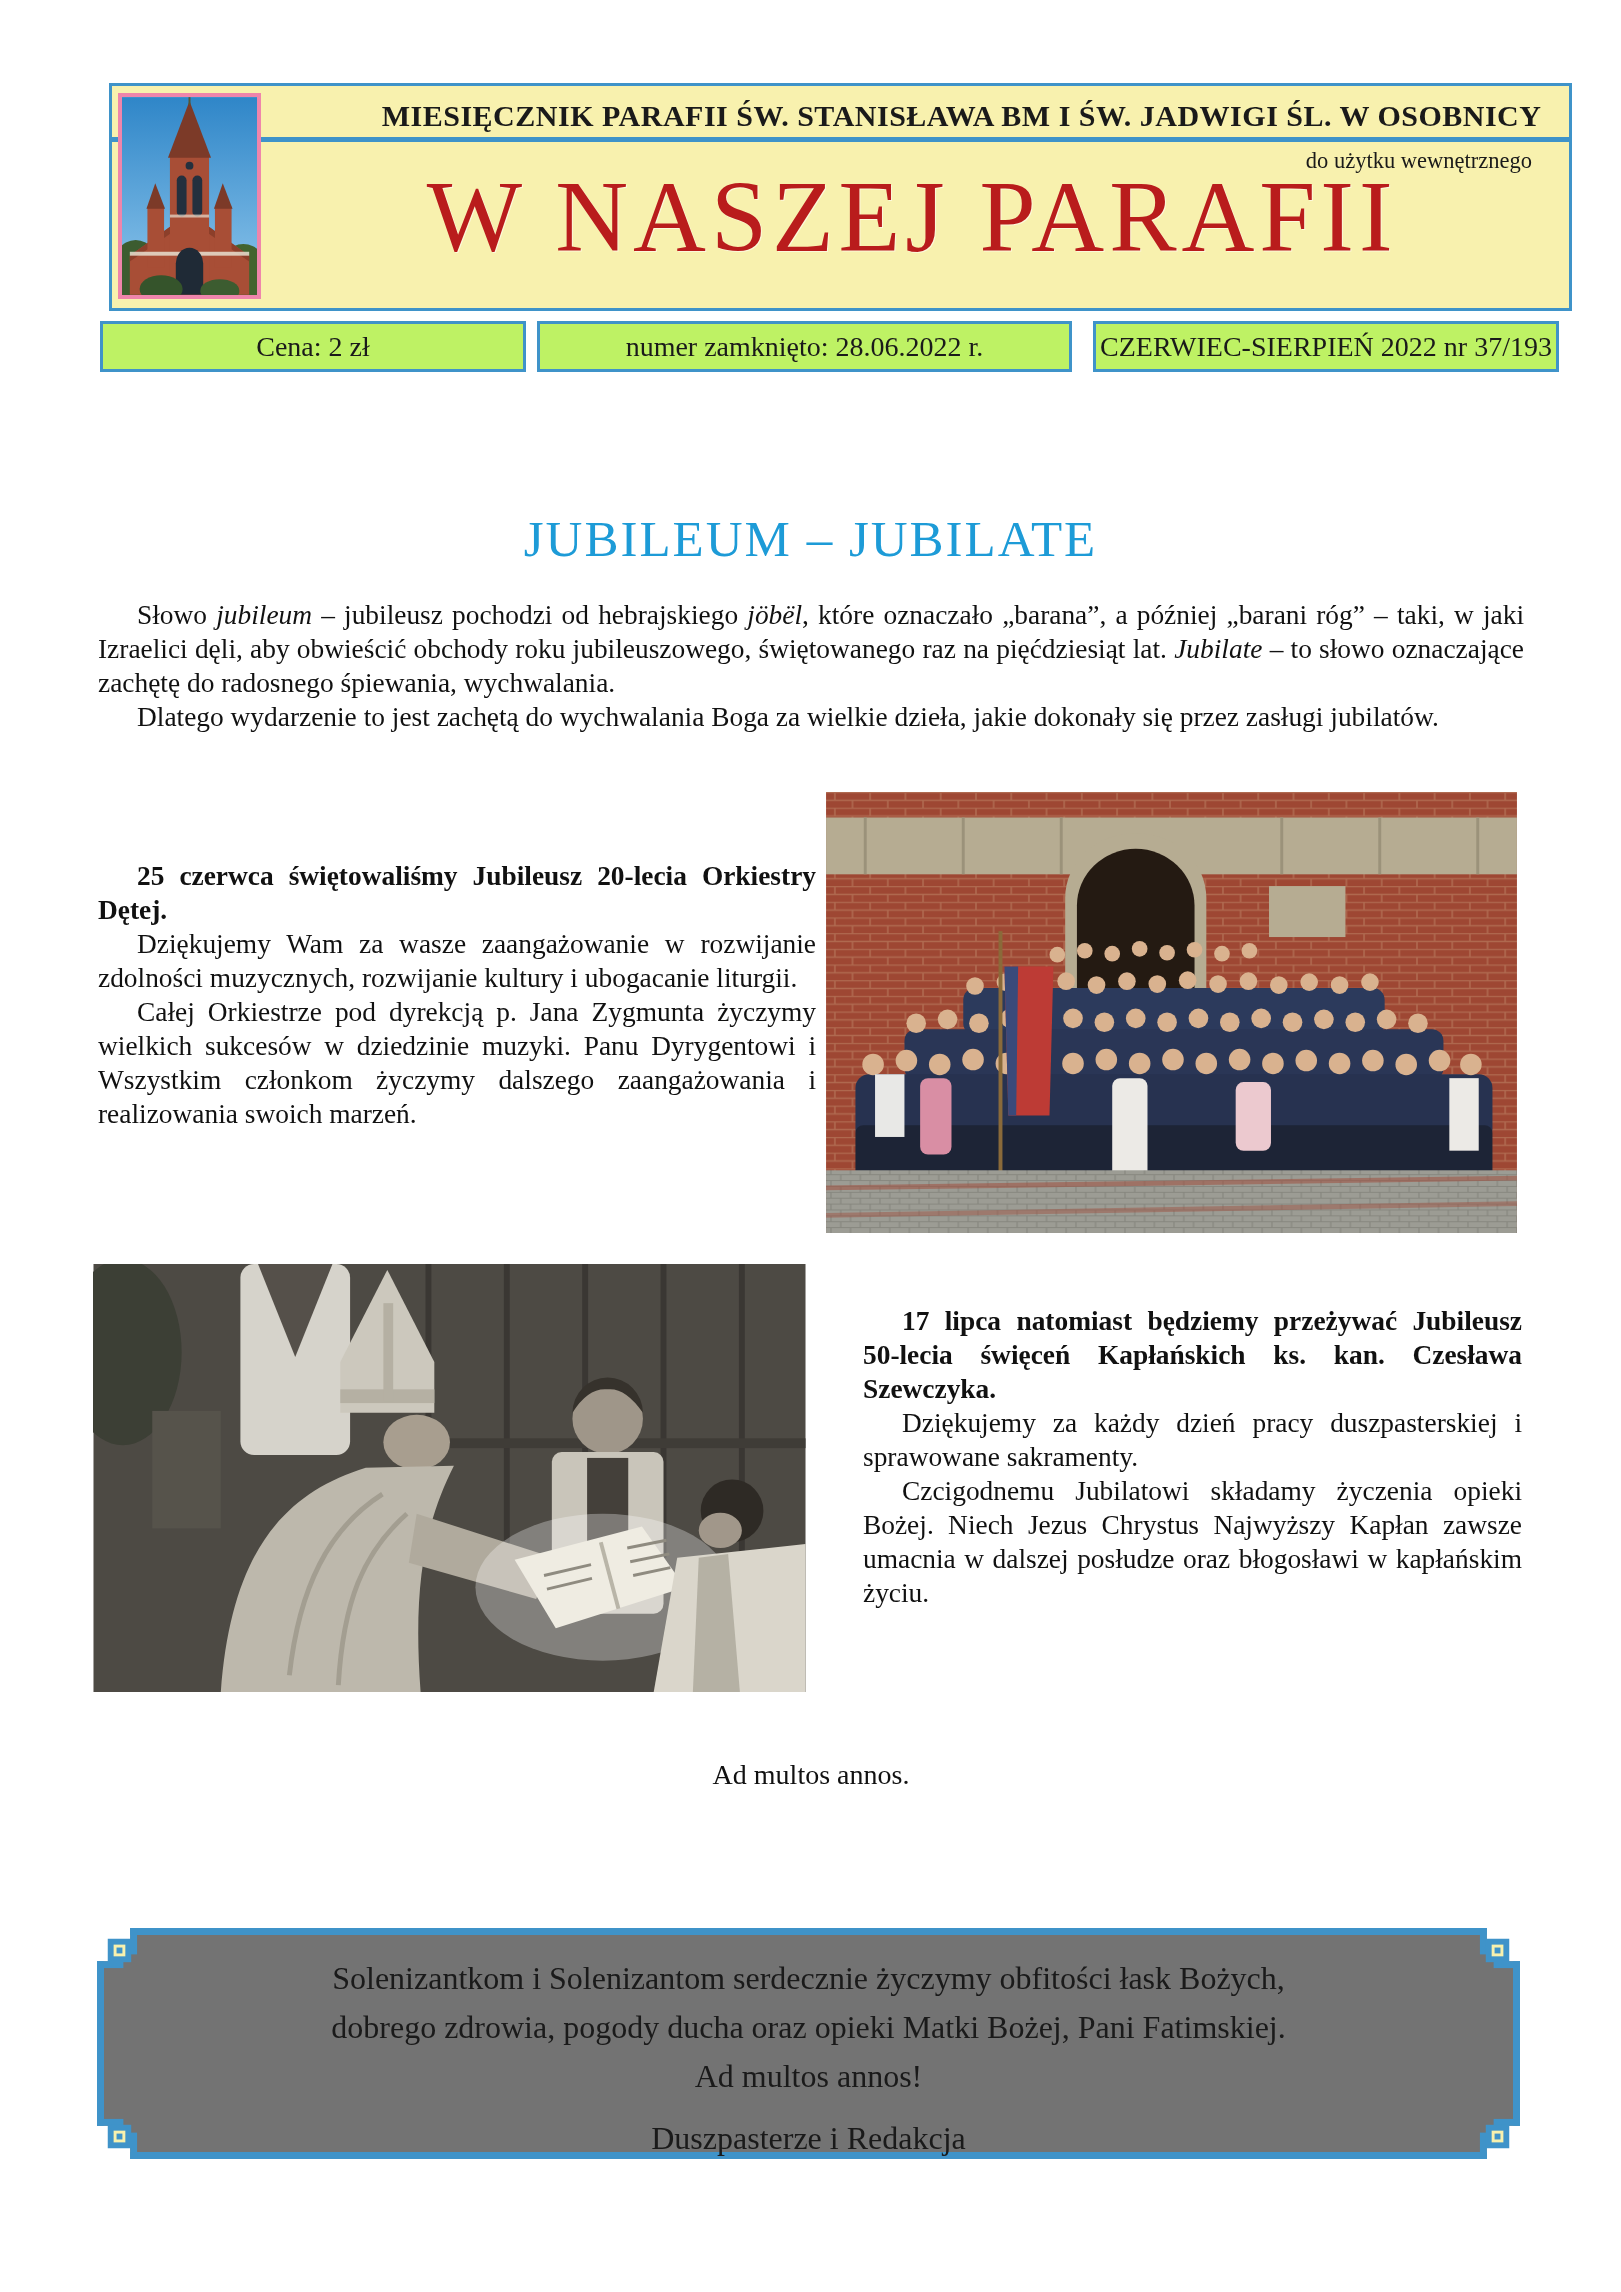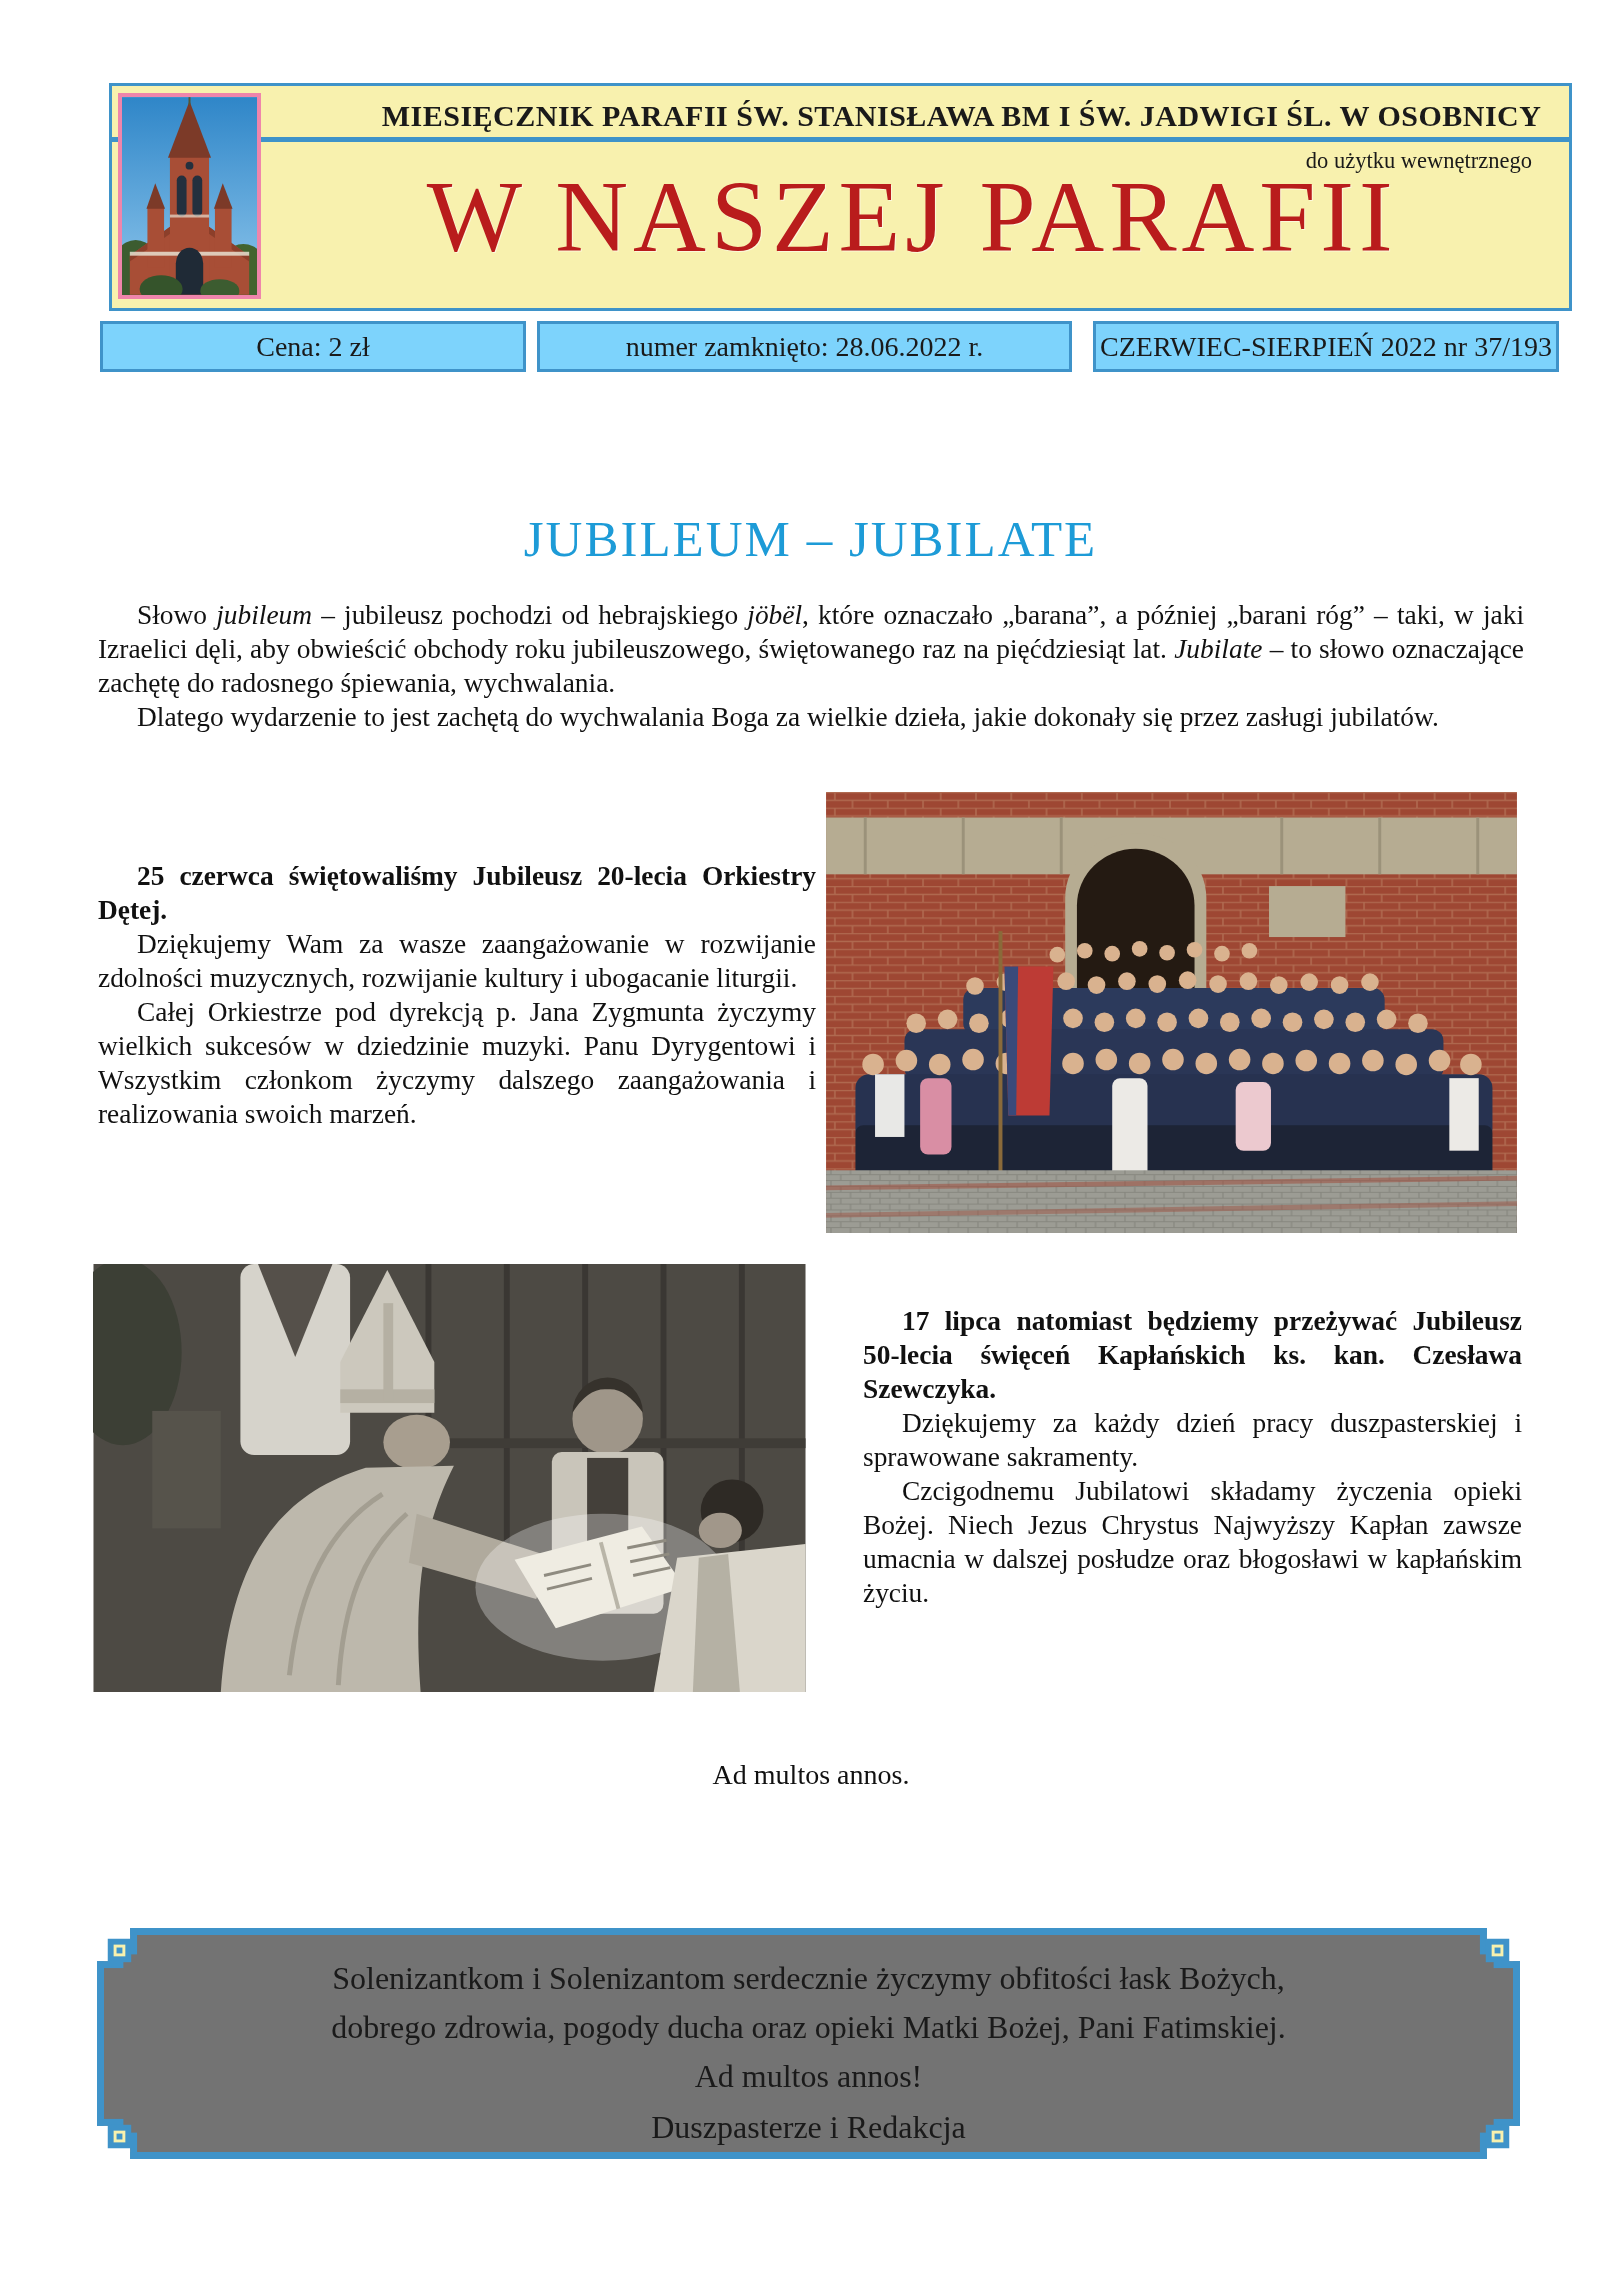--- a/index.html
+++ b/index.html
@@ -28,21 +28,21 @@
     font-size:101px;line-height:1.1;letter-spacing:4.9px;color:#b91c1c;
     font-weight:400;white-space:nowrap;
     text-shadow:1px 1px 0 rgba(255,255,255,.55);
   }
   .church-frame{
     position:absolute;left:5.9px;top:6.9px;width:135px;height:198px;
     border:4.9px solid #ef85ab;background:#7fb7e2;
   }
   
   .info-box{
-    position:absolute;top:321px;height:51px;background:#7dd3fc;
+    position:absolute;top:321px;height:51px;background:#bef264;
     border:3.9px solid #3f93c9;box-sizing:border-box;
     display:flex;align-items:center;justify-content:center;
     font-size:28px;color:#1a1a1a;white-space:nowrap;
   }
   .info-box.b1{left:100px;width:426px;}
   .info-box.b2{left:537px;width:535px;}
   .info-box.b3{left:1093px;width:466px;}
   
   .article-heading{
     position:absolute;left:0;right:0;top:510px;text-align:center;
@@ -74,21 +74,21 @@
   .wishes-box .bar.r{top:39px;bottom:39px;right:0;width:6.9px;}
   .corner{position:absolute;width:43px;height:43px;}
   .corner.tl{left:0;top:0;}
   .corner.tr{right:0;top:0;transform:scaleX(-1);}
   .corner.bl{left:0;bottom:0;transform:scaleY(-1);}
   .corner.br{right:0;bottom:0;transform:scale(-1,-1);}
   .wishes-text{
     position:absolute;left:59px;right:59px;top:25.5px;text-align:center;
     font-size:32px;line-height:49px;color:#1a1a1a;
   }
-  .wishes-sign{margin-top:2px;}
+  .wishes-sign{margin-top:13px;}
   .it{font-style:italic;}
 </style>
 </head>
 <body>
 
 <div class="page">
 
   <div class="masthead">
     <div class="masthead-topline">MIESIĘCZNIK PARAFII ŚW. STANISŁAWA BM I ŚW. JADWIGI ŚL. W OSOBNICY</div>
     <div class="masthead-divider"></div>

